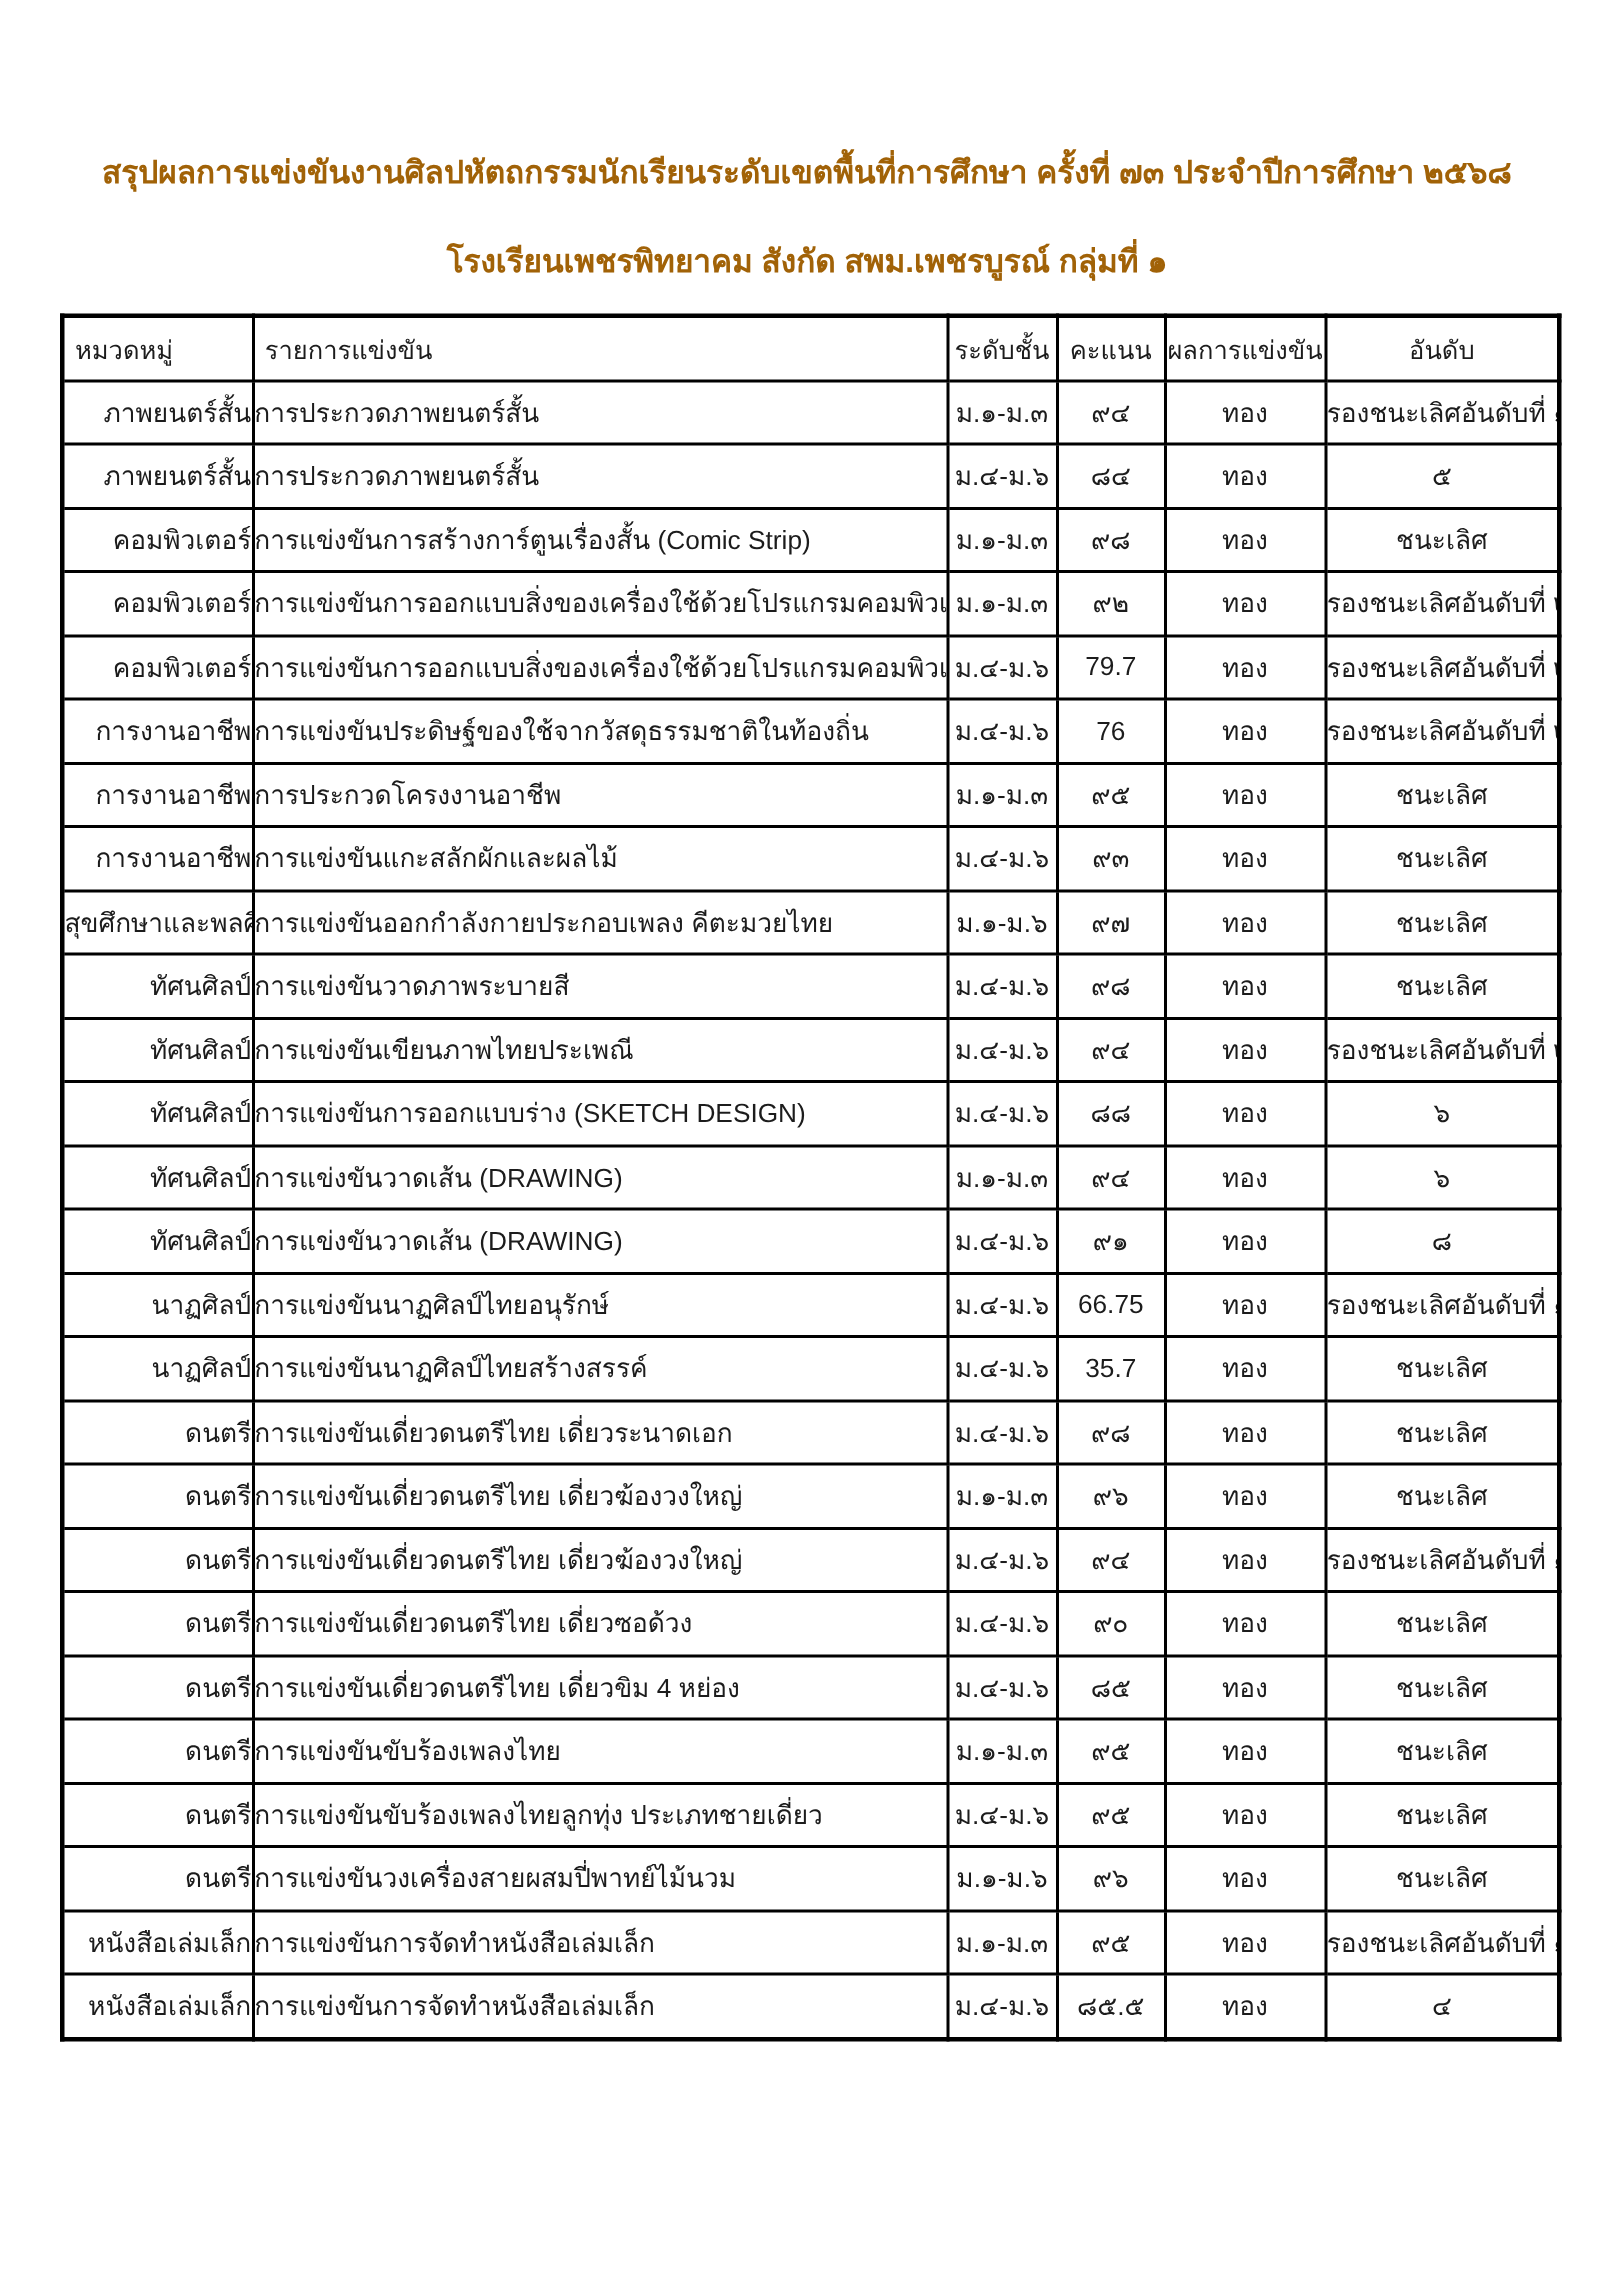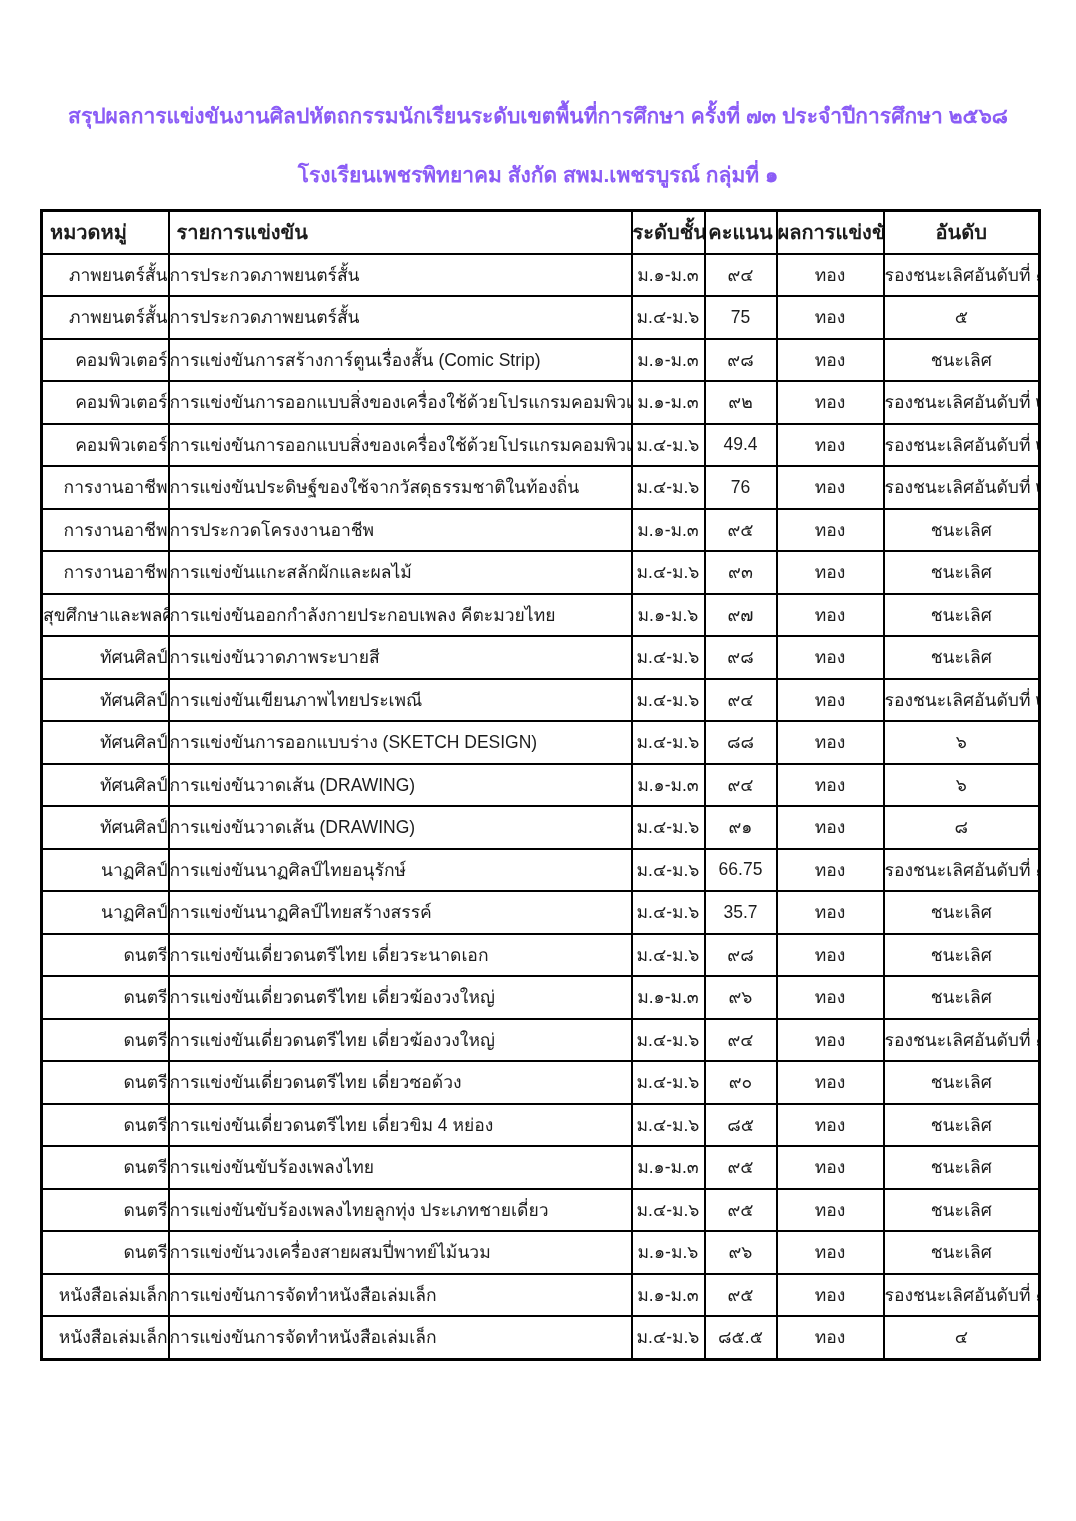--- a/index.html
+++ b/index.html
@@ -16,21 +16,21 @@
     color: #1a1a1a;
   }
   .title {
     position: absolute;
     left: 0;
     width: 1076px;
     text-align: center;
     font-weight: 700;
     font-size: 21px;
     line-height: 26px;
-    color: #8b5cf6;
+    color: #a16207;
   }
   #title-line1 { top: 103px; }
   #title-line2 { top: 162px; }
 
   table.results {
     position: absolute;
     left: 40px;
     top: 209px;
     width: 998px;
     border-collapse: collapse;
@@ -40,22 +40,22 @@
   table.results th, table.results td {
     border: 2px solid #000;
     height: 40.5px;
     padding: 0;
     overflow: hidden;
     vertical-align: middle;
     font-size: 17.5px;
     color: #1c1c1c;
   }
   table.results th {
-    font-weight: 700;
-    font-size: 20px;
+    font-weight: 400;
+    font-size: 17px;
     text-align: left;
     padding-left: 7px;
     white-space: nowrap;
   }
   table.results th.h2, table.results th.h3, table.results th.h4, table.results th.h5 {
     text-align: center;
     padding-left: 0;
   }
   td.c0 {
     text-align: right;
@@ -111,21 +111,21 @@
         <td class="c1">การประกวดภาพยนตร์สั้น</td>
         <td class="c2">ม.๑-ม.๓</td>
         <td class="c3">๙๔</td>
         <td class="c4">ทอง</td>
         <td class="c5">รองชนะเลิศอันดับที่ ๑</td>
       </tr>
       <tr>
         <td class="c0">ภาพยนตร์สั้น</td>
         <td class="c1">การประกวดภาพยนตร์สั้น</td>
         <td class="c2">ม.๔-ม.๖</td>
-        <td class="c3">75</td>
+        <td class="c3">๘๔</td>
         <td class="c4">ทอง</td>
         <td class="c5">๕</td>
       </tr>
       <tr>
         <td class="c0">คอมพิวเตอร์</td>
         <td class="c1">การแข่งขันการสร้างการ์ตูนเรื่องสั้น (Comic Strip)</td>
         <td class="c2">ม.๑-ม.๓</td>
         <td class="c3">๙๘</td>
         <td class="c4">ทอง</td>
         <td class="c5">ชนะเลิศ</td>
@@ -135,21 +135,21 @@
         <td class="c1">การแข่งขันการออกแบบสิ่งของเครื่องใช้ด้วยโปรแกรมคอมพิวเตอร์</td>
         <td class="c2">ม.๑-ม.๓</td>
         <td class="c3">๙๒</td>
         <td class="c4">ทอง</td>
         <td class="c5">รองชนะเลิศอันดับที่ ๒</td>
       </tr>
       <tr>
         <td class="c0">คอมพิวเตอร์</td>
         <td class="c1">การแข่งขันการออกแบบสิ่งของเครื่องใช้ด้วยโปรแกรมคอมพิวเตอร์</td>
         <td class="c2">ม.๔-ม.๖</td>
-        <td class="c3">49.4</td>
+        <td class="c3">79.7</td>
         <td class="c4">ทอง</td>
         <td class="c5">รองชนะเลิศอันดับที่ ๒</td>
       </tr>
       <tr>
         <td class="c0">การงานอาชีพ</td>
         <td class="c1">การแข่งขันประดิษฐ์ของใช้จากวัสดุธรรมชาติในท้องถิ่น</td>
         <td class="c2">ม.๔-ม.๖</td>
         <td class="c3">76</td>
         <td class="c4">ทอง</td>
         <td class="c5">รองชนะเลิศอันดับที่ ๒</td>

